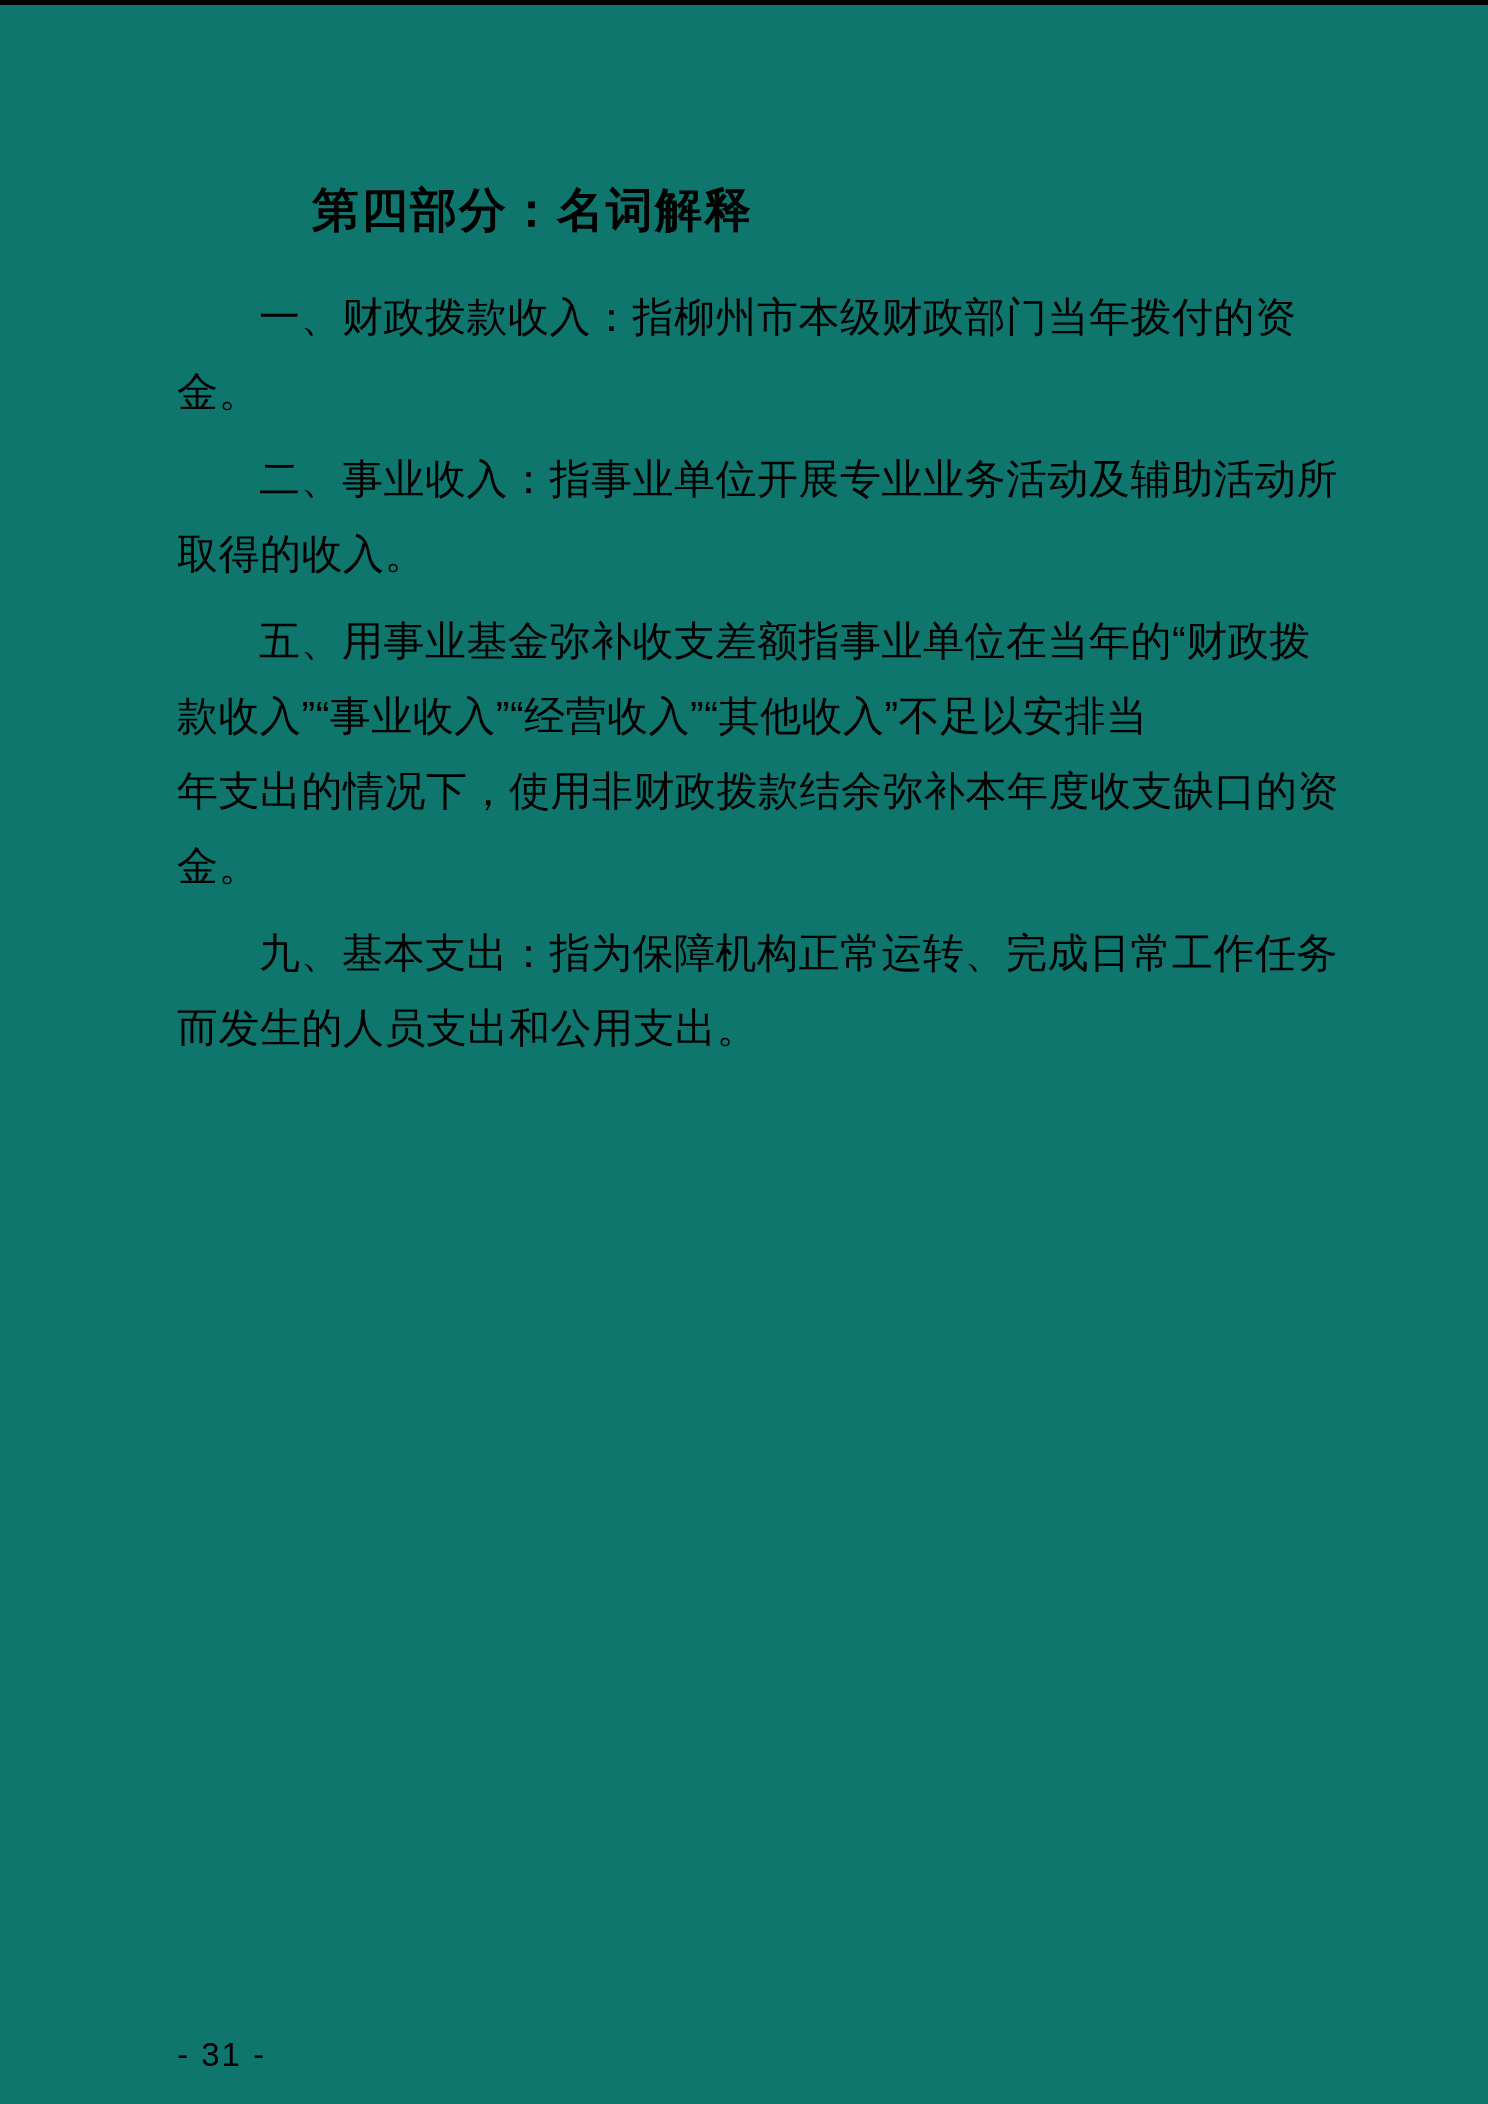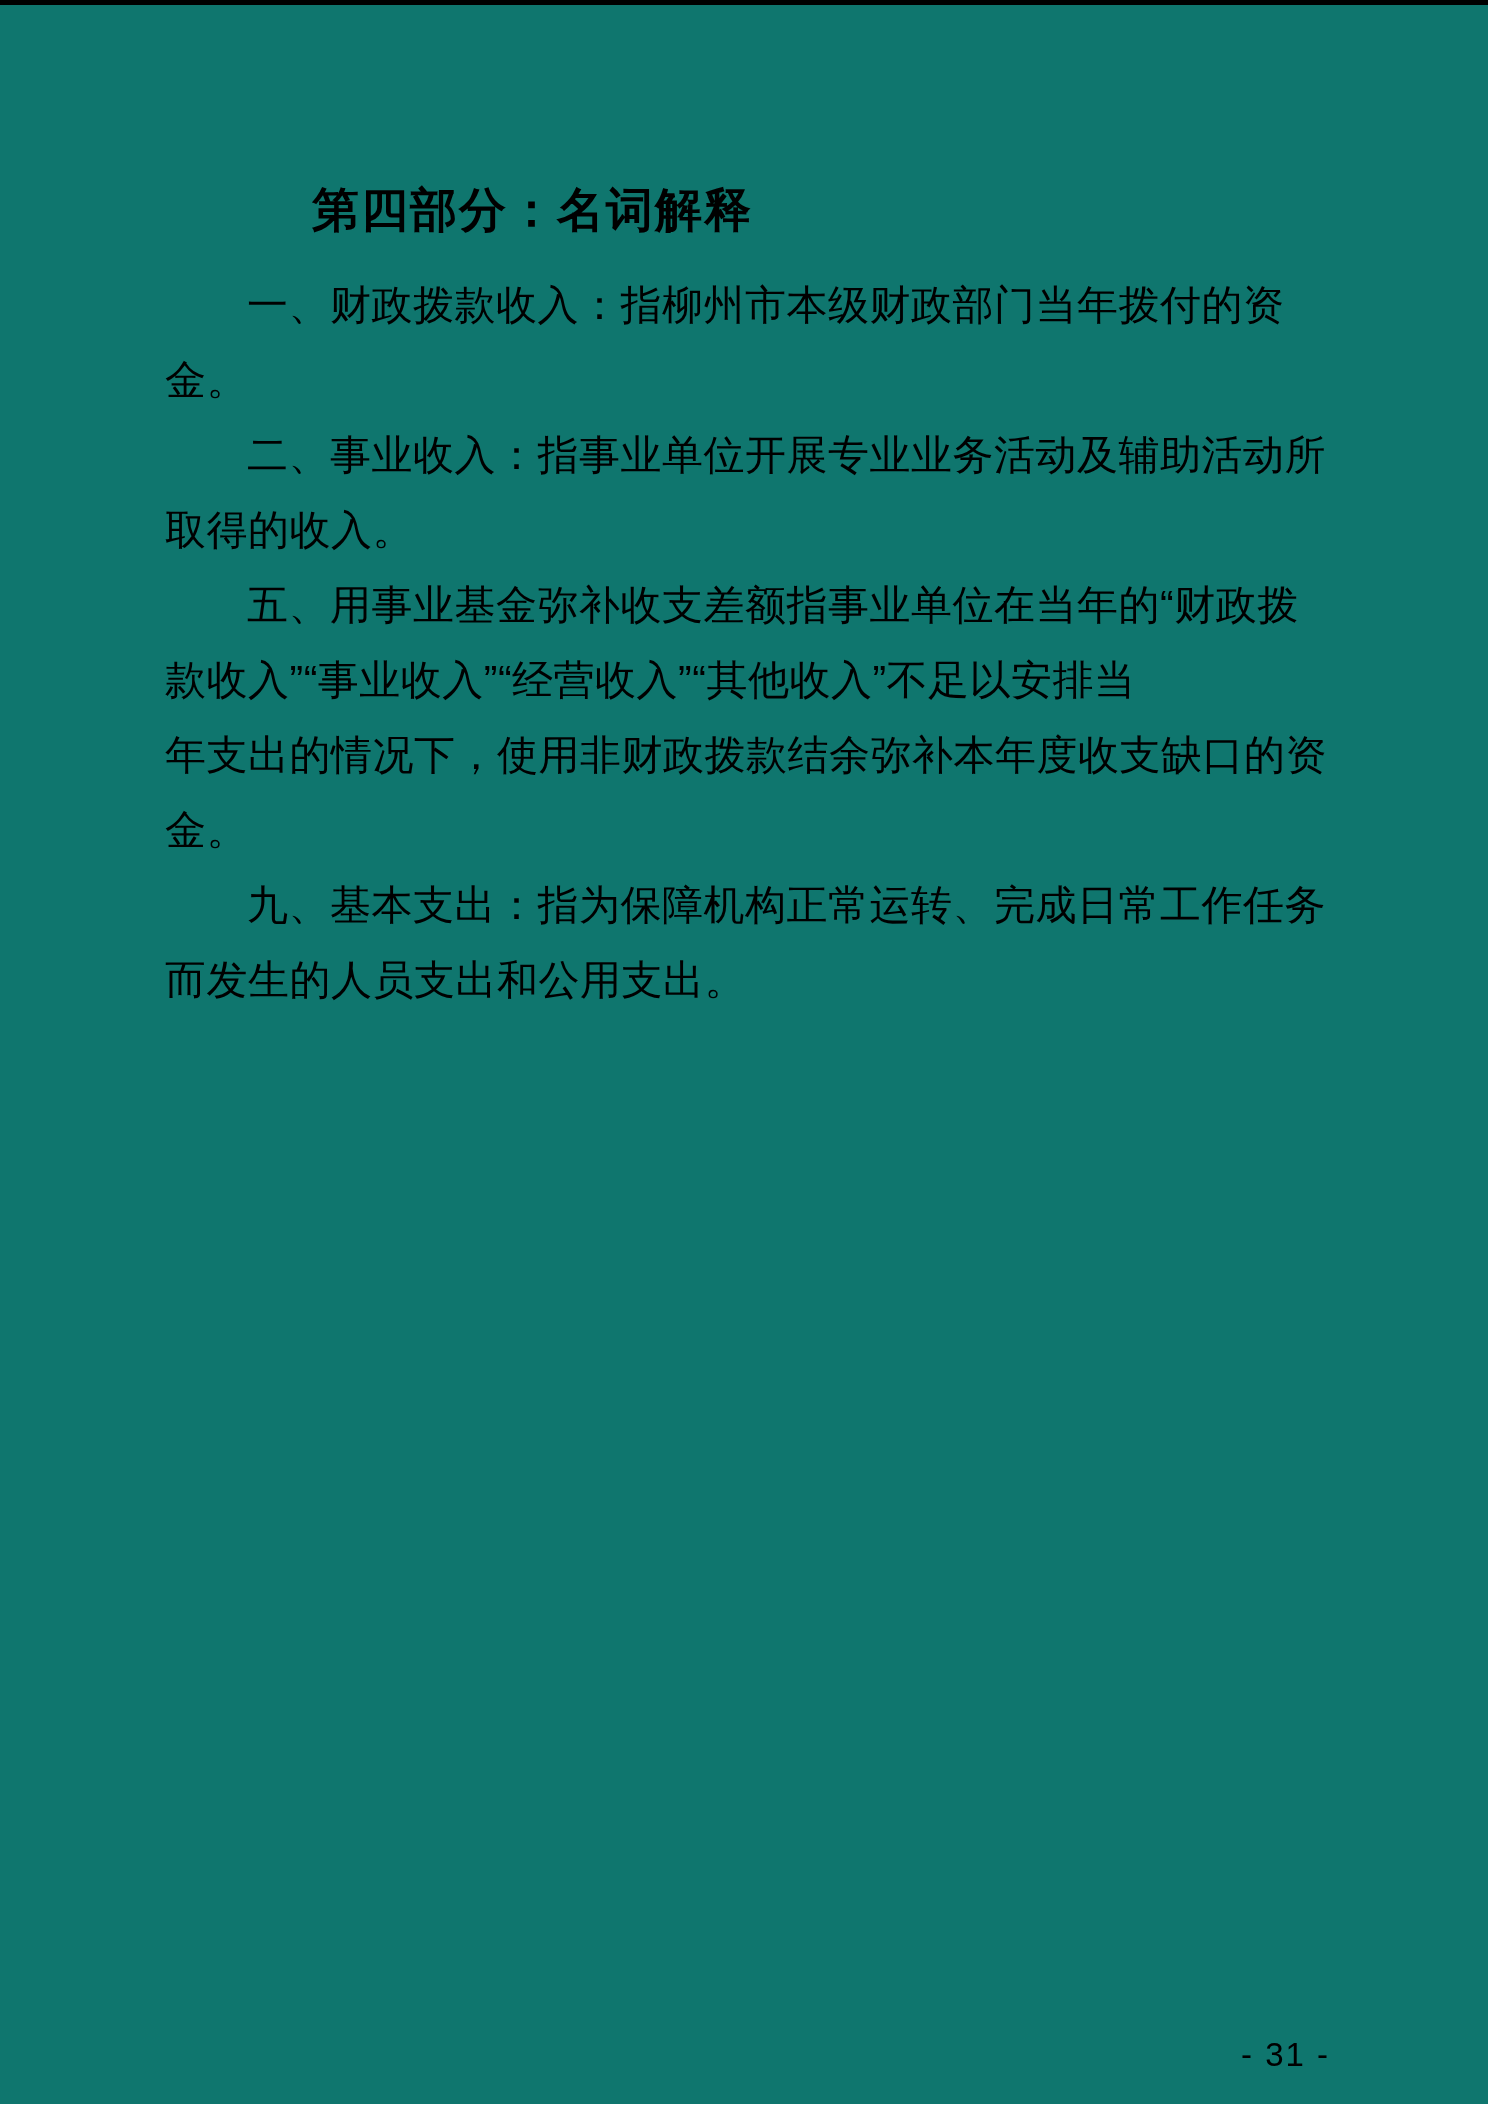--- a/index.html
+++ b/index.html
@@ -37,33 +37,33 @@
     letter-spacing: 2px;
     white-space: pre;
   }
   .content {
     position: absolute;
     top: 268px;
     left: 165px;
     width: 1180px;
   }
   .para {
-    margin: 0;
+    margin: 12px;
     font-size: 41px;
     line-height: 75px;
     white-space: pre;
     text-indent: 82px;
     letter-spacing: 0.5px;
   }
   .page-number {
     position: absolute;
     top: 2036px;
-    left: 170px;
+    left: 177px;
     width: 1160px;
-    text-align: right;
+    text-align: left;
     font-size: 33px;
     letter-spacing: 2px;
   }
 </style>
 </head>
 <body>
 
 <div class="page">
   <div class="top-scan-bar"></div>
 

